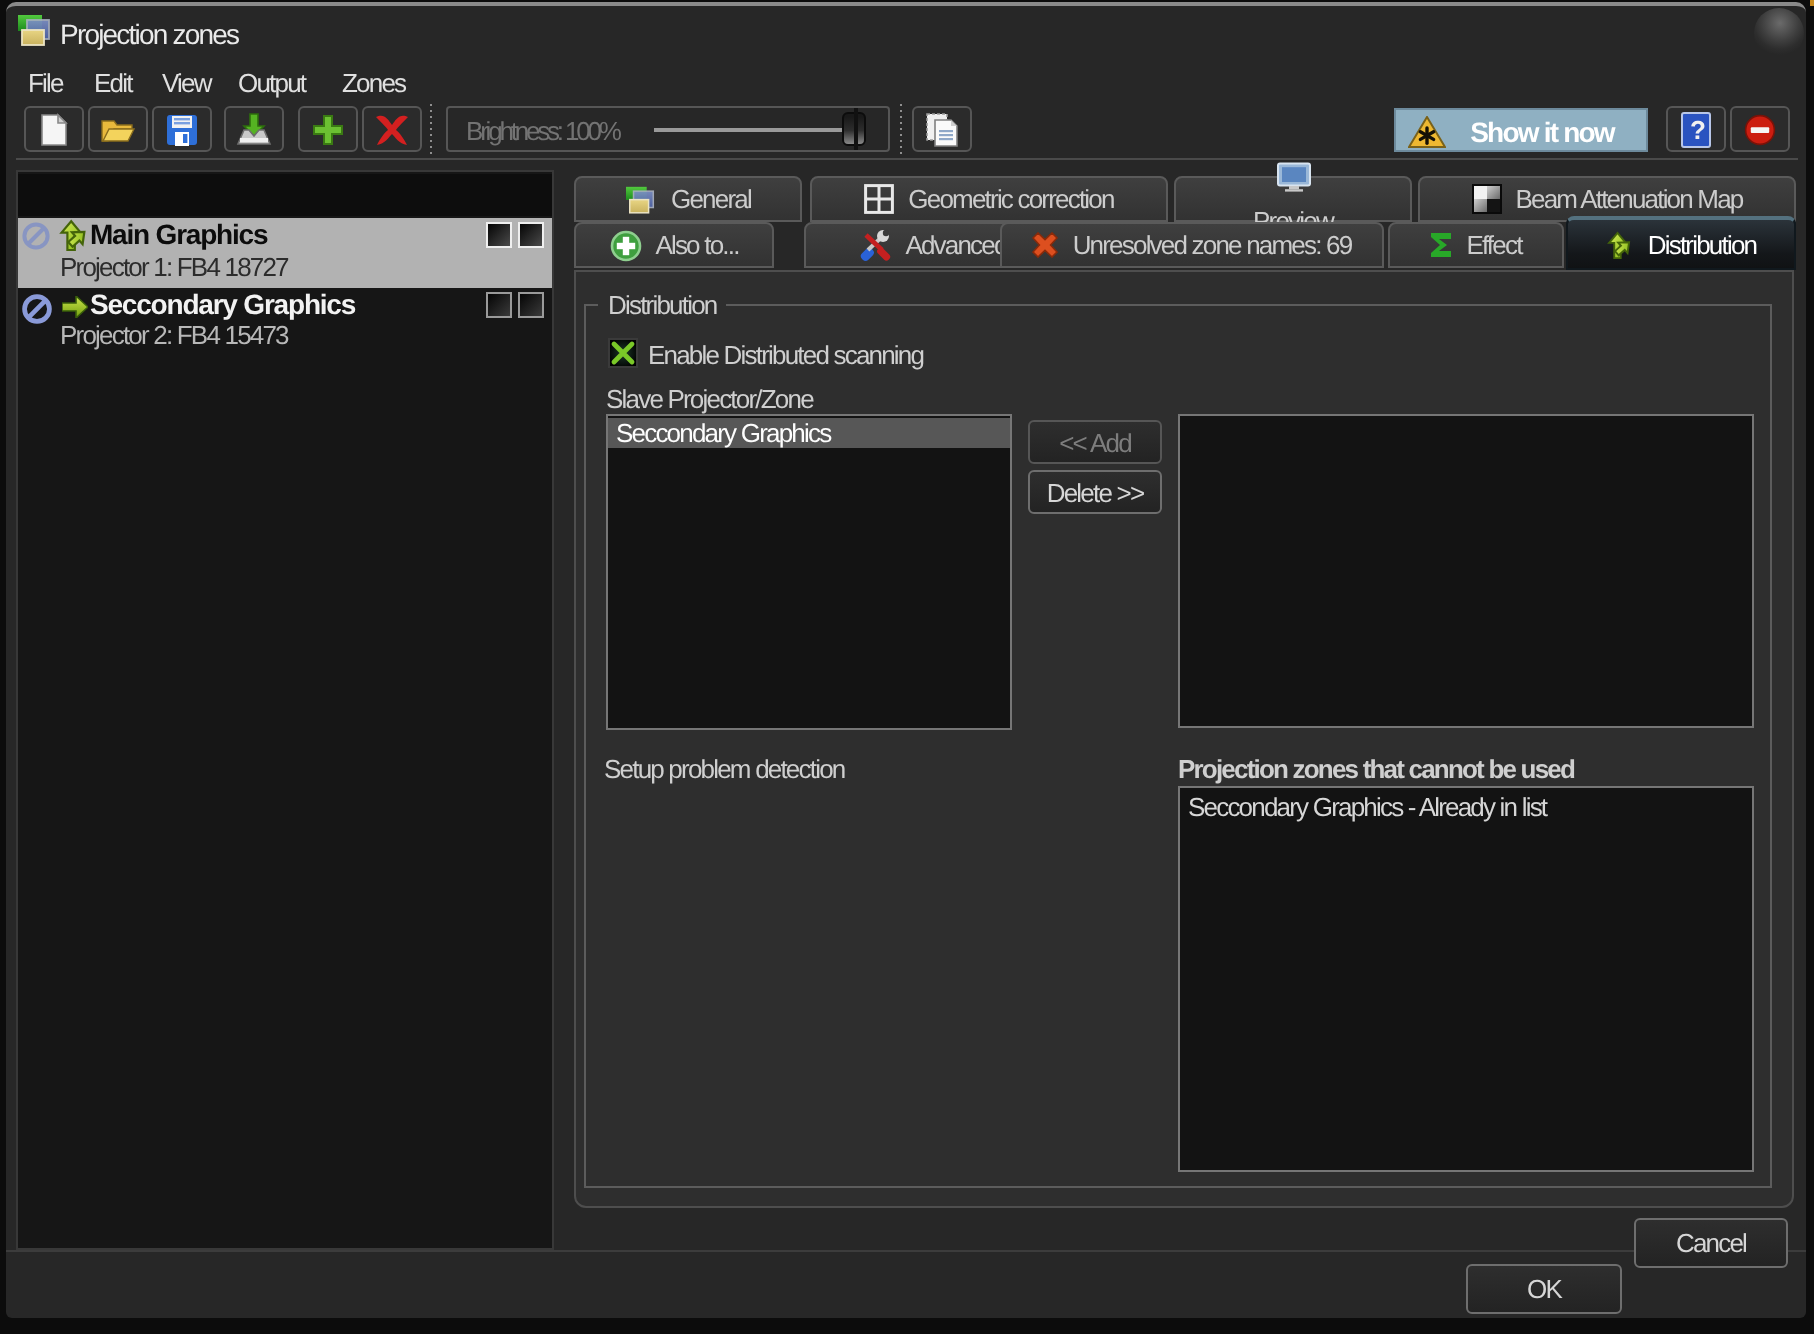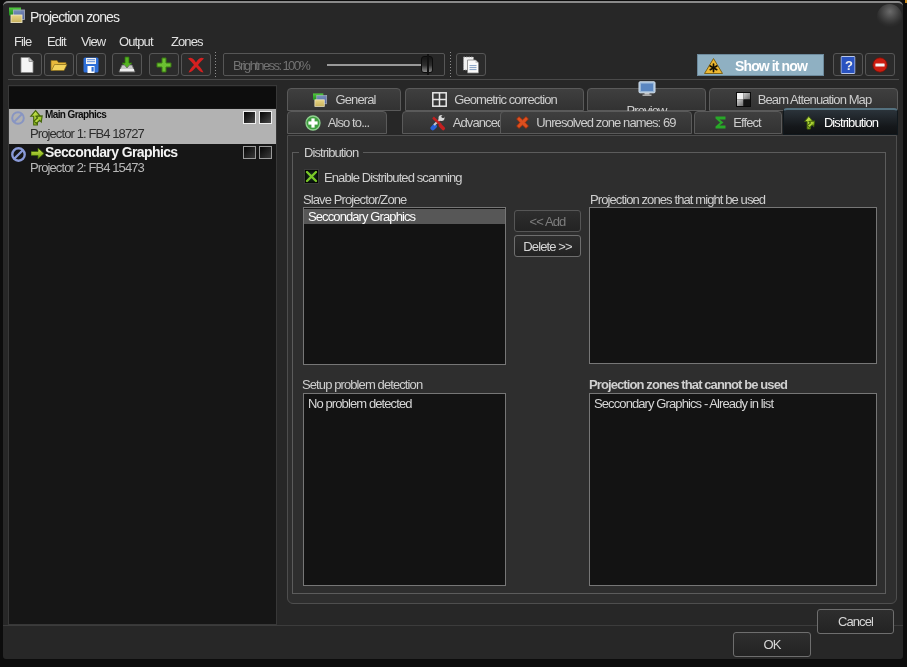--- a/index.html
+++ b/index.html
@@ -152,21 +152,21 @@
         <linearGradient id="ga" x1="0" y1="0" x2="1" y2="1">
           <stop offset="0" stop-color="#d8ee5a"></stop>
           <stop offset="1" stop-color="#7fb312"></stop>
         </linearGradient>
       </defs>
    <path d="M4.7 16V7.3H1.8L6.6 1.6l4.7 5.7H8.4V16z" fill="url(#ga)" stroke="#44640a" stroke-width="1.1"></path>
    <g transform="translate(6.2,13.2) rotate(-42)">
         <path d="M0 -1.6h4.6v-2.4l4.8 4-4.8 4v-2.4H0z" fill="url(#ga)" stroke="#44640a" stroke-width="1.1"></path>
       </g>
  </svg>
- <div class="abs" style="left:45px;top:109px;color:#0c0c0c;font-weight:bold;font-size:10px;letter-spacing:-0.6px;">Main Graphics</div>
+ <div class="abs" style="left:45px;top:109px;color:#0c0c0c;font-weight:bold;font-size:14px;letter-spacing:-0.6px;">Main Graphics</div>
  <div class="abs" style="left:30px;top:126px;color:#2c2c2c;">Projector 1: FB4 18727</div>
  <div class="abs" style="left:243px;top:111px;width:13px;height:13px;border:1px solid #efefef;background:linear-gradient(135deg,#050505,#4a4a4a);"></div>
  <div class="abs" style="left:259px;top:111px;width:13px;height:13px;border:1px solid #efefef;background:linear-gradient(135deg,#050505,#4a4a4a);"></div>
 
  <svg class="abs" style="left:11px;top:147px;" width="15" height="15" viewBox="0 0 14 14">
       <circle cx="7" cy="7" r="5.8" fill="none" stroke="#8a9ad8" stroke-width="2.2"></circle>
       <line x1="3" y1="11" x2="11" y2="3" stroke="#8a9ad8" stroke-width="2.2"></line>
     </svg>
  <svg class="abs" style="left:31px;top:148px;" width="13" height="11" viewBox="0 0 13 11">
       <defs>
@@ -302,27 +302,23 @@
  </div>
  <div class="abs lbl" style="left:324px;top:170px;">Enable Distributed scanning</div>
 
  <div class="abs lbl" style="left:303px;top:192px;">Slave Projector/Zone</div>
  <div class="listbox" style="left:303px;top:207px;width:203px;height:158px;">
    <div style="margin-top:1px;height:15px;background:#575757;color:#fdfdfd;padding-left:4px;line-height:15px;">Seccondary Graphics</div>
  </div>
  <div class="pbtn" style="left:514px;top:210px;width:67px;height:22px;color:#7d7d7d;border-color:#565656;">&lt;&lt; Add</div>
  <div class="pbtn" style="left:514px;top:235px;width:67px;height:22px;">Delete &gt;&gt;</div>
 
- <div class="abs lbl" style="left:590px;top:192px;">Projection zones that might be used</div>
  <div class="listbox" style="left:589px;top:207px;width:288px;height:157px;"></div>
 
  <div class="abs lbl" style="left:302px;top:377px;">Setup problem detection</div>
- <div class="listbox" style="left:303px;top:393px;width:203px;height:193px;">
-   <div style="padding:2px 0 0 4px;color:#d6d6d6;">No problem detected</div>
- </div>
 
  <div class="abs lbl" style="left:589px;top:377px;font-weight:bold;">Projection zones that cannot be used</div>
  <div class="listbox" style="left:589px;top:393px;width:288px;height:193px;">
    <div style="padding:2px 0 0 4px;color:#d6d6d6;">Seccondary Graphics - Already in list</div>
  </div>
 
  <div class="abs" style="left:3px;top:625px;width:900px;height:1px;background:#3c3c3c;"></div>
  <div class="pbtn" style="left:733px;top:632px;width:78px;height:25px;">OK</div>
  <div class="pbtn" style="left:817px;top:609px;width:77px;height:25px;">Cancel</div>
 </div>

